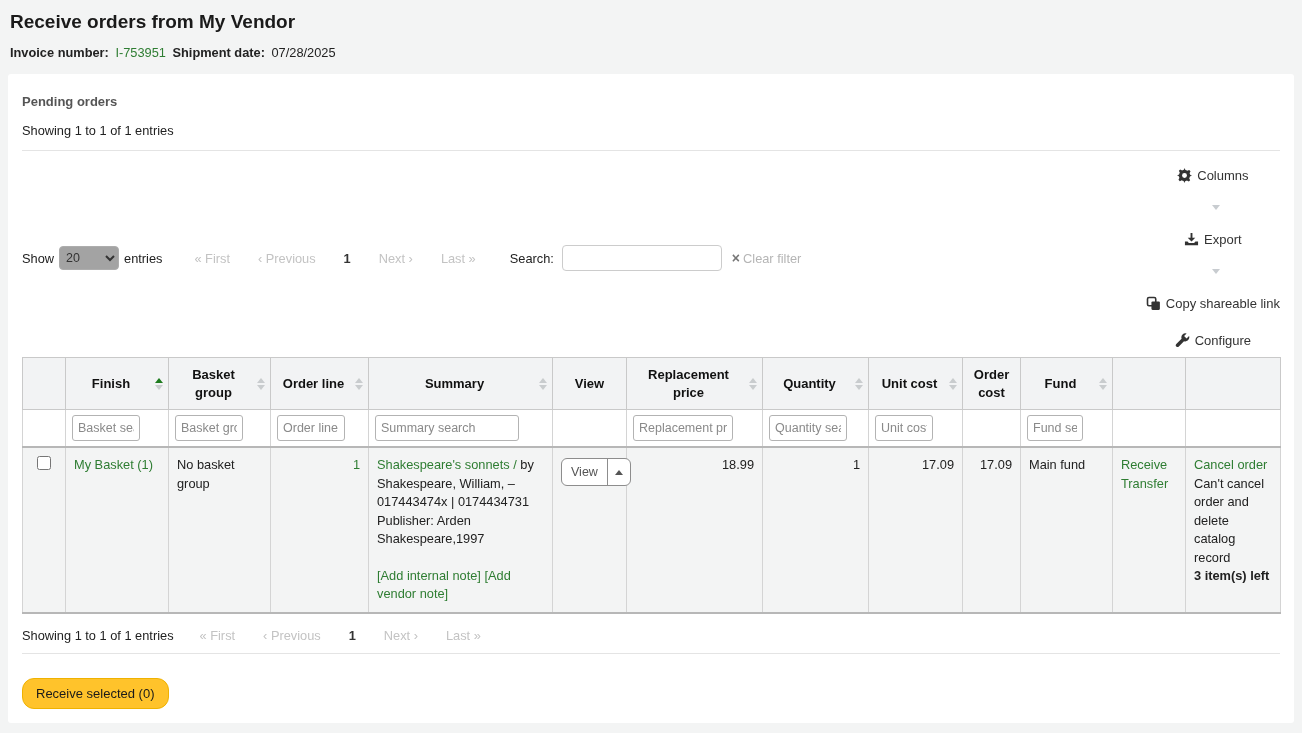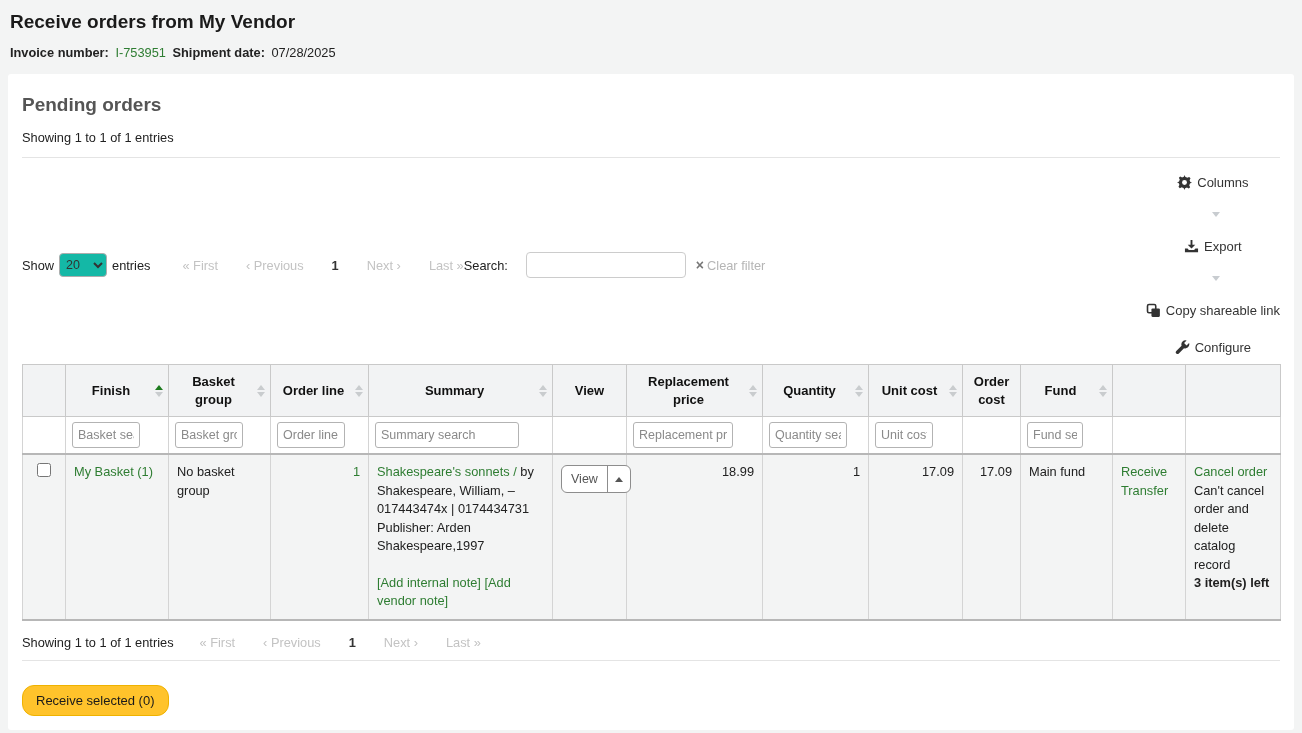--- a/index.html
+++ b/index.html
@@ -14,36 +14,36 @@
 
   
   .page-header { padding: 11px 16px 14px 10px; }
   .page-header h1 { font-size: 19px; font-weight: bold; color: #1a1a1a; margin-bottom: 12px; }
   .invoice-line { font-size: 12.8px; color: #222; }
   .invoice-line b { font-weight: bold; }
   .invoice-line > * { margin-right: 3px; }
 
   
   .card { background: #fff; margin: 0 8px; border-radius: 3px; padding: 14px; }
-  .card h2 { font-size: 19px; font-weight: bold; color: #555; margin: 6px 0 14px 0; }
+  .card h2 { font-size: 13px; font-weight: bold; color: #555; margin: 6px 0 14px 0; }
   .card .showing { margin-bottom: 12px; }
   hr.rule { border: none; border-top: 1px solid #e4e4e4; margin: 10px 0; }
 
   
   .controls { display: flex; align-items: center; padding: 7px 0 9px 0; font-size: 12.8px; }
   .show-entries { display: flex; align-items: center; gap: 5px; }
   .show-entries select {
-    width: 48px; height: 24px; border: 1px solid #adadad; border-radius: 4px;
-    font-size: 12.5px; padding: 0 2px; background: #14b8a6; color: #333;
+    width: 60px; height: 24px; border: 1px solid #adadad; border-radius: 4px;
+    font-size: 12.5px; padding: 0 2px; background: #a3a3a3; color: #333;
     font-family: "Liberation Sans", sans-serif;
   }
   .pagination { display: flex; align-items: center; gap: 28px; margin-left: 32px; color: #c3c3c3; }
   .pagination .page-link.disabled { color: #c3c3c3; cursor: default; }
   .pagination .page-current { color: #333; font-weight: bold; }
-  .search-box { display: flex; align-items: center; gap: 18px; }
+  .search-box { display: flex; align-items: center; margin-left: 34px; gap: 8px; }
   .search-box input {
     width: 160px; height: 26px; border: 1px solid #ccc; border-radius: 4px; padding: 2px 6px;
     font-family: "Liberation Sans", sans-serif; font-size: 12.5px;
   }
   .clear-filter { color: #b5b5b5; margin-left: 10px; cursor: default; }
   .clear-filter .x { color: #777; font-weight: bold; font-size: 14px; margin-right: 3px; }
   .toolbar { display: flex; align-items: center; gap: 22px; margin-left: auto; font-size: 13px; color: #333; flex-direction: column; }
   .tb-btn { display: inline-flex; align-items: center; gap: 5px; color: #333; cursor: pointer; }
   .tb-btn svg { display: block; }
   .caret-down {

